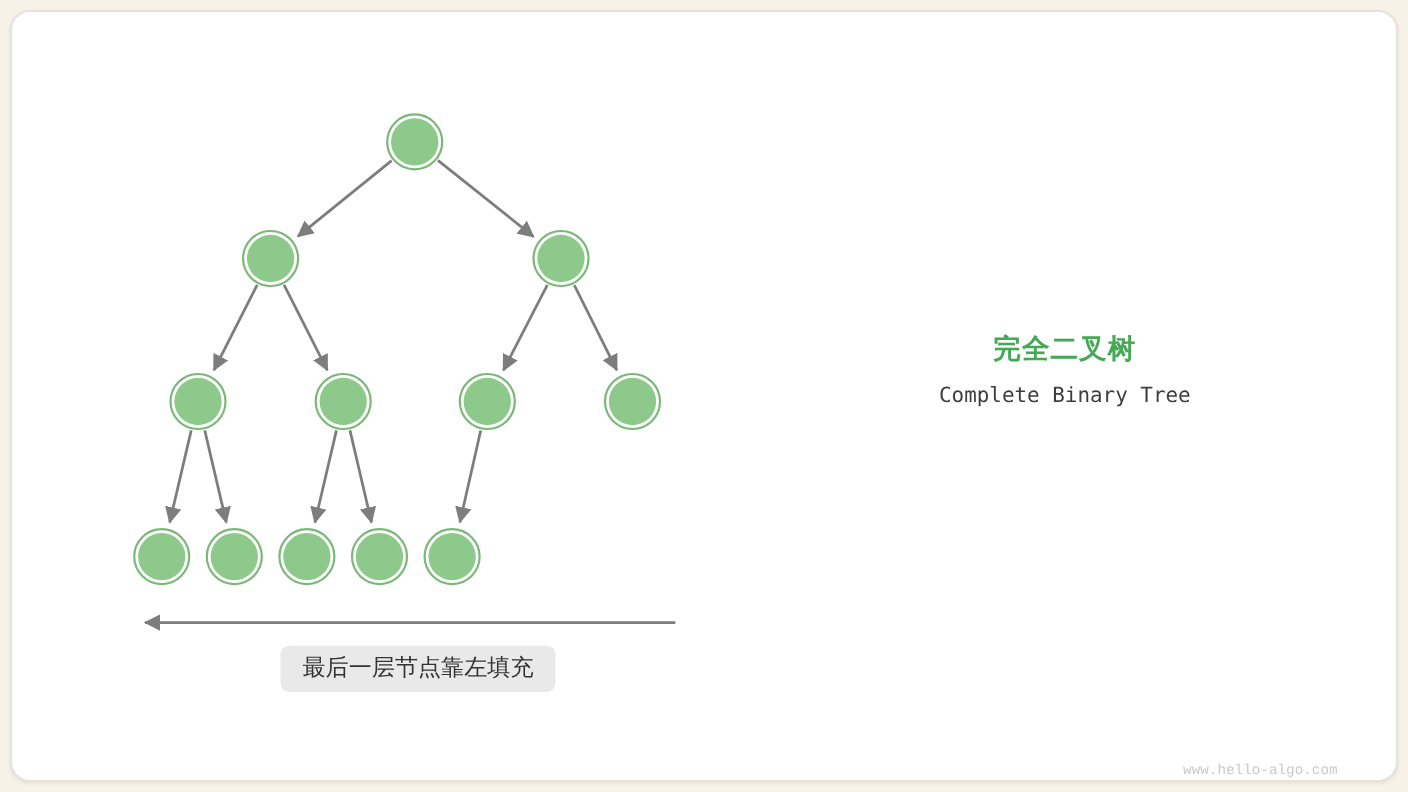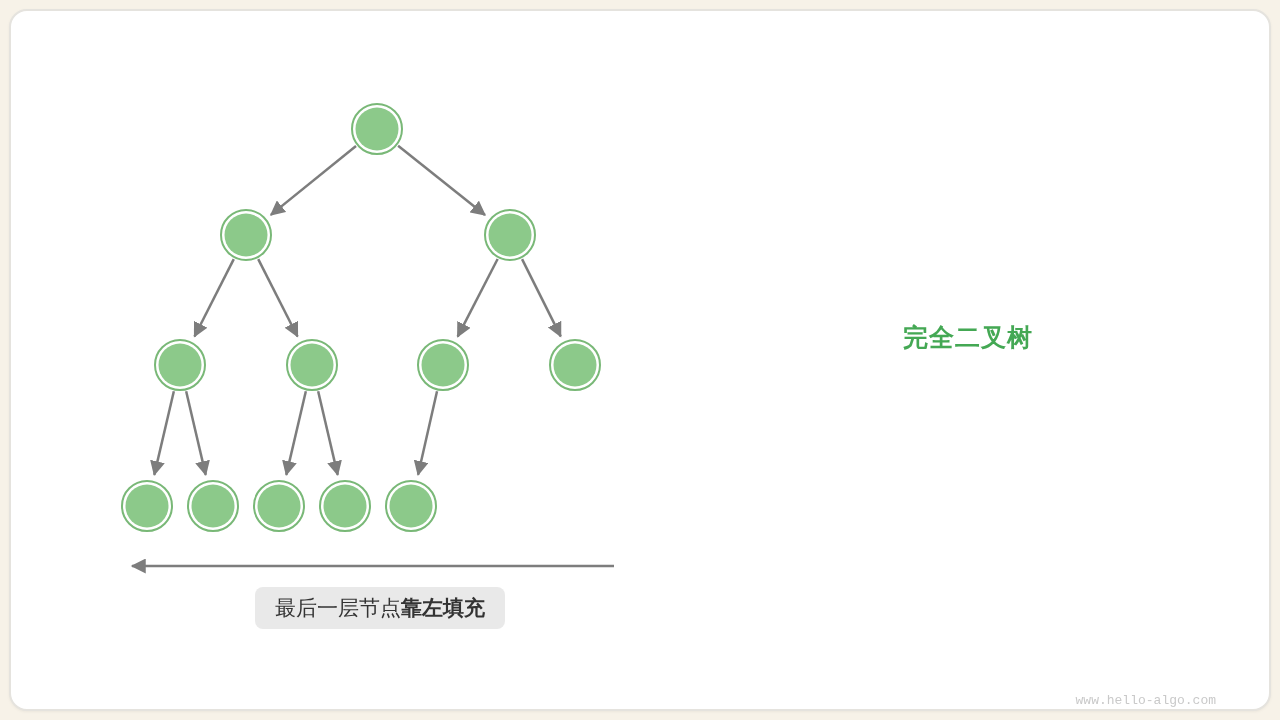--- a/index.html
+++ b/index.html
@@ -48,21 +48,21 @@
     transform: translate(-50%, -50%);
     background: var(--caption-bg, #e9e9e9);
     color: var(--caption-text, #333333);
     padding: 8px 20px;
     border-radius: 8px;
     font-size: 21px;
     white-space: nowrap;
     line-height: 26px;
   }
   .caption-box .bold {
-    font-weight: bold;
+    font-weight: normal;
   }
   .side-title {
     position: absolute;
     left: 968px;
     top: 337px;
     transform: translate(-50%, -50%);
     text-align: center;
     white-space: nowrap;
   }
   .side-title .zh {
@@ -163,18 +163,19 @@
           <circle cx="411" cy="506" r="21.5" fill="#8cc98a"></circle>
         </g>
       </svg>
 
     <div class="caption-box">
       <span>最后一层节点</span><span class="bold">靠左填充</span>
     </div>
 
     <div class="side-title">
       <div class="zh">完全二叉树</div>
+      <div class="en">Complete Binary Tree</div>
     </div>
 
     <div class="watermark">www.hello-algo.com</div>
 
   </div>
 </div>
 
 </body></html>

